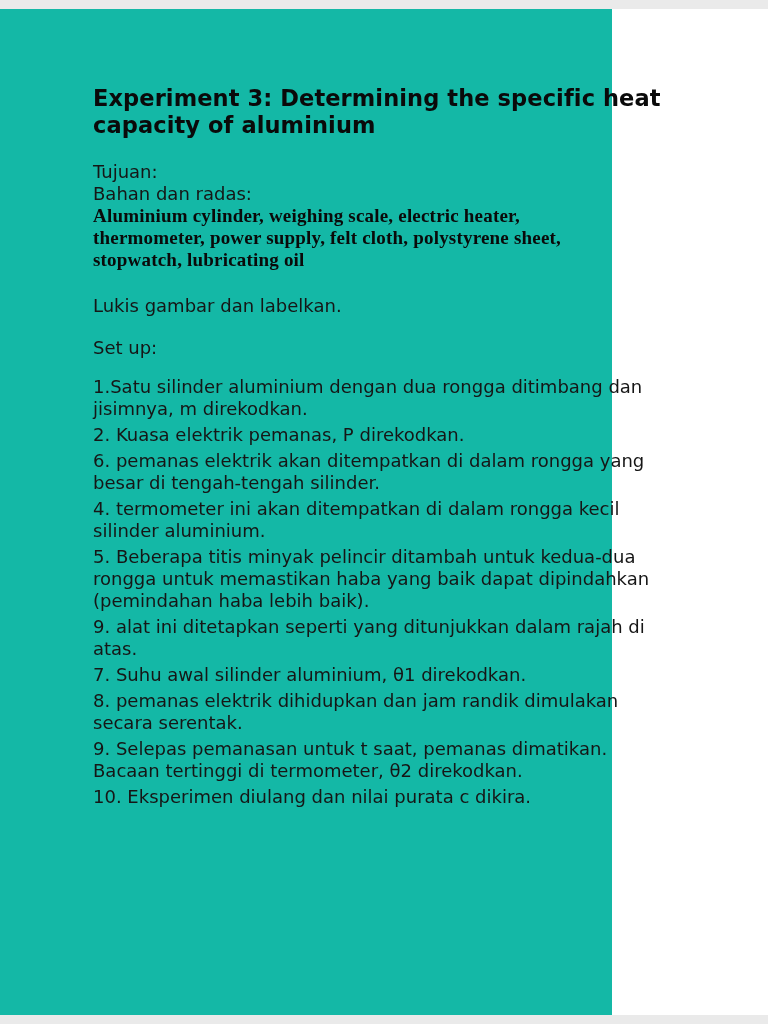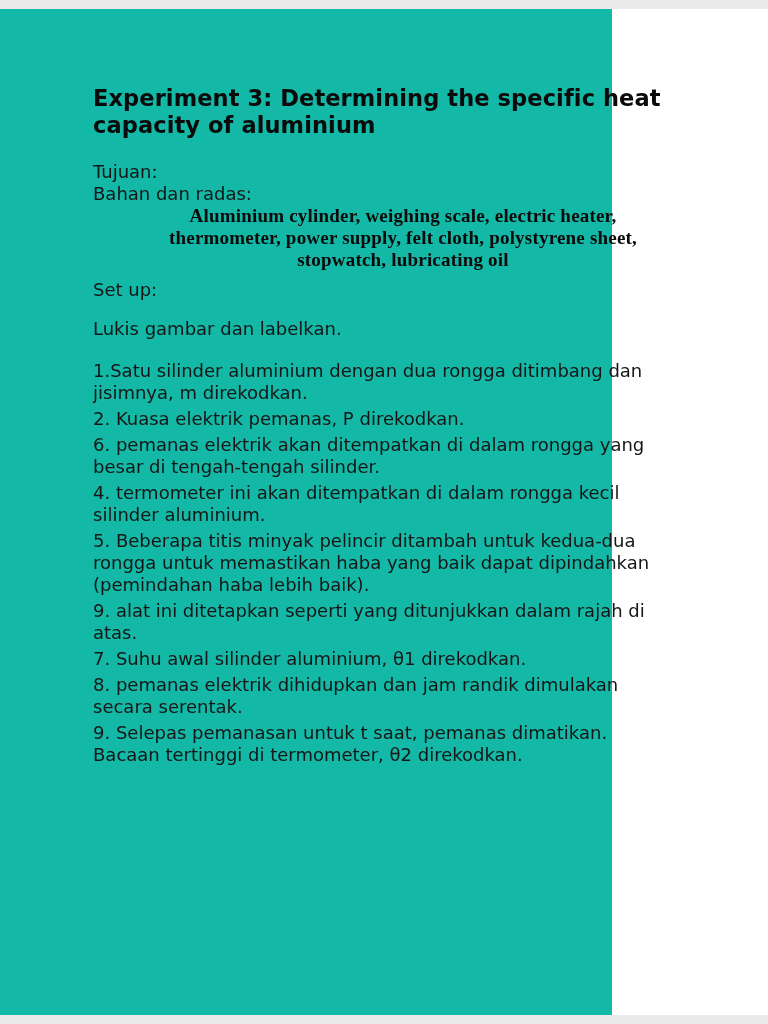--- a/index.html
+++ b/index.html
@@ -53,21 +53,21 @@
     margin: 0;
     font-family: "Liberation Serif", "DejaVu Serif", serif;
     font-size: 19px;
     line-height: 22px;
     font-weight: 700;
     color: #0a0a0a;
     white-space: pre-line;
     letter-spacing: 0.2px;
   }
   .mb-objective { margin-bottom: 23px; }
-  .mb-materials { margin-bottom: 8px; text-align: center; }
+  .mb-materials { margin-bottom: 24px; }
   .mb-setup { margin-bottom: 17px; }
   .mb-intro { margin-bottom: 20px; }
   .step {
     margin: 0 0 4px 0;
     font-size: 18px;
     line-height: 22px;
     color: #161616;
     white-space: pre-line;
   }
 </style>
@@ -80,37 +80,38 @@
   <div class="content">
     <h1 class="doc-title">Experiment 3: Determining the specific heat capacity of aluminium</h1>
 
     <p class="label">Tujuan:</p>
 
     <p class="label">Bahan dan radas:</p>
     <p class="serif-bold mb-materials">Aluminium cylinder, weighing scale, electric heater,
 thermometer, power supply, felt cloth, polystyrene sheet,
 stopwatch, lubricating oil</p>
 
+    <p class="label mb-intro">Lukis gambar dan labelkan.</p>
+
     <p class="label mb-setup">Set up:</p>
-
-    <p class="label mb-intro">Lukis gambar dan labelkan.</p>
 
     <p class="step">1.Satu silinder aluminium dengan dua rongga ditimbang dan
 jisimnya, m direkodkan.</p>
     <p class="step">2. Kuasa elektrik pemanas, P direkodkan.</p>
     <p class="step">6. pemanas elektrik akan ditempatkan di dalam rongga yang
 besar di tengah-tengah silinder.</p>
     <p class="step">4. termometer ini akan ditempatkan di dalam rongga kecil
 silinder aluminium.</p>
     <p class="step">5. Beberapa titis minyak pelincir ditambah untuk kedua-dua
 rongga untuk memastikan haba yang baik dapat dipindahkan
 (pemindahan haba lebih baik).</p>
     <p class="step">9. alat ini ditetapkan seperti yang ditunjukkan dalam rajah di
 atas.</p>
     <p class="step">7. Suhu awal silinder aluminium, θ1 direkodkan.</p>
     <p class="step">8. pemanas elektrik dihidupkan dan jam randik dimulakan
 secara serentak.</p>
     <p class="step">9. Selepas pemanasan untuk t saat, pemanas dimatikan.
 Bacaan tertinggi di termometer, θ2 direkodkan.</p>
+    <p class="step">10. Eksperimen diulang dan nilai purata c dikira.</p>
   </div>
 
   <div class="page-edge bottom"></div>
 </div>
 
 </body></html>

